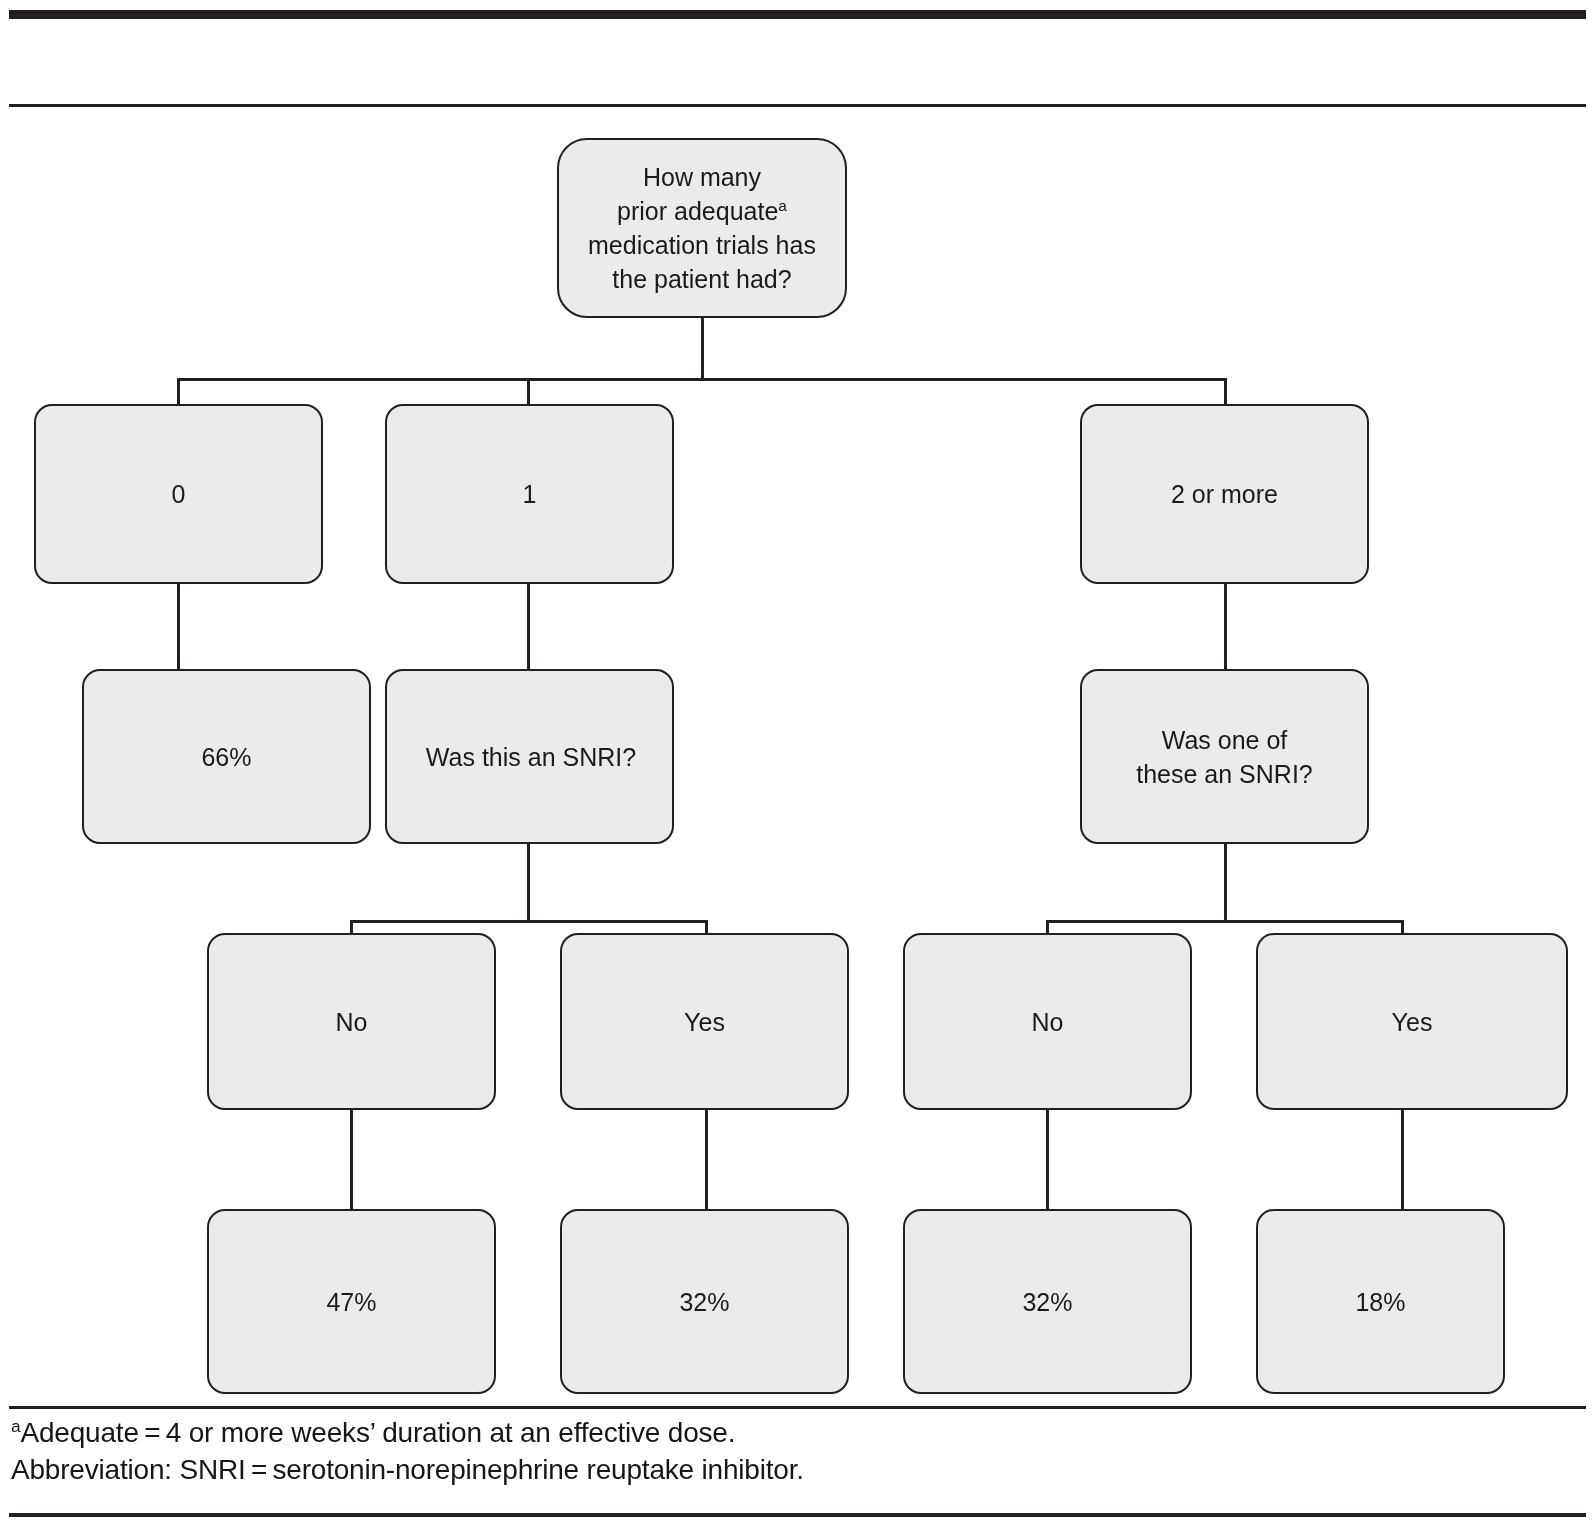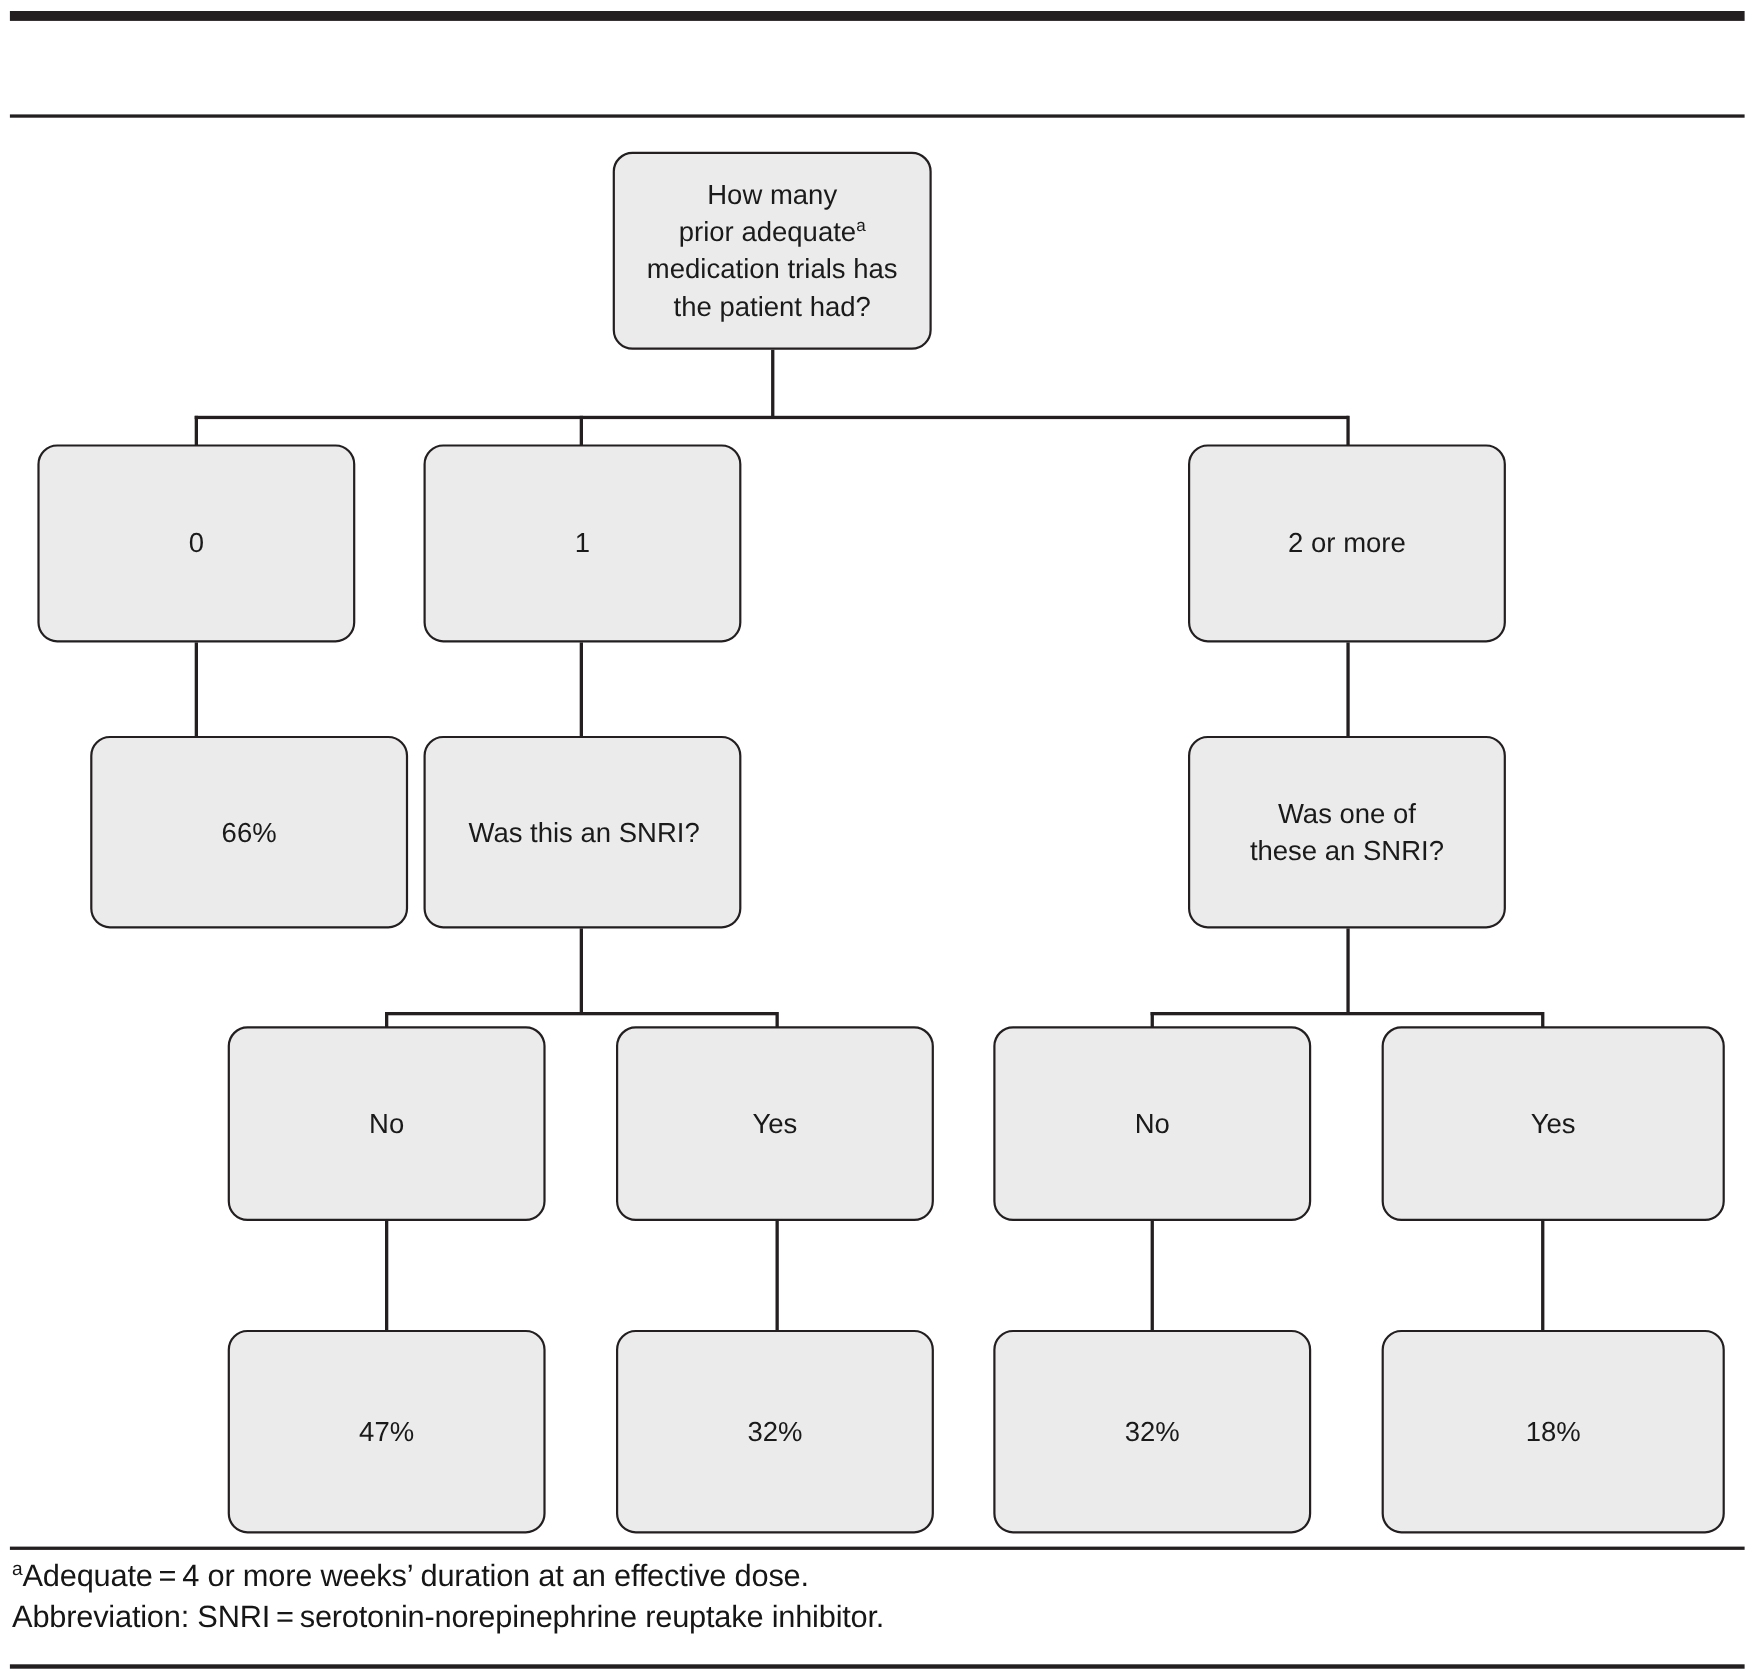--- a/index.html
+++ b/index.html
@@ -117,21 +117,21 @@
   }
 </style>
 </head>
 <body>
 
 <div id="page">
 
   <div class="top-rule"></div>
   <div class="title-rule"></div>
 
-  <div class="node" style="left:557px; top:138px; width:290px; height:180px;">
+  <div class="node" style="left:557px; top:138px; width:290px; height:180px;border-radius:30px;">
     <span class="label"><span>How many
 prior adequate</span><sup>a</sup><span>
 medication trials has
 the patient had?</span></span>
   </div>
 
   <div class="vline" style="left:701px; top:318px; height:62px;"></div>
   <div class="hline" style="left:177px; top:378px; width:1049px;"></div>
   <div class="vline" style="left:177px; top:378px; height:28px;"></div>
   <div class="vline" style="left:527px; top:378px; height:28px;"></div>
@@ -192,21 +192,21 @@
 
   <div class="node" style="left:207px; top:1209px; width:289px; height:185px;">
     <span class="label">47%</span>
   </div>
   <div class="node" style="left:560px; top:1209px; width:289px; height:185px;">
     <span class="label">32%</span>
   </div>
   <div class="node" style="left:903px; top:1209px; width:289px; height:185px;">
     <span class="label">32%</span>
   </div>
-  <div class="node" style="left:1256px; top:1209px; width:312px; height:185px;">
+  <div class="node" style="left:1256px; top:1209px; width:249px; height:185px;">
     <span class="label">18%</span>
   </div>
 
   <div class="foot-rule-top"></div>
   <div class="footnotes">
     <div><sup>a</sup><span>Adequate = 4 or more weeks’ duration at an effective dose.</span></div>
     <div>Abbreviation: SNRI = serotonin-norepinephrine reuptake inhibitor.</div>
   </div>
   <div class="foot-rule-bottom"></div>
 

